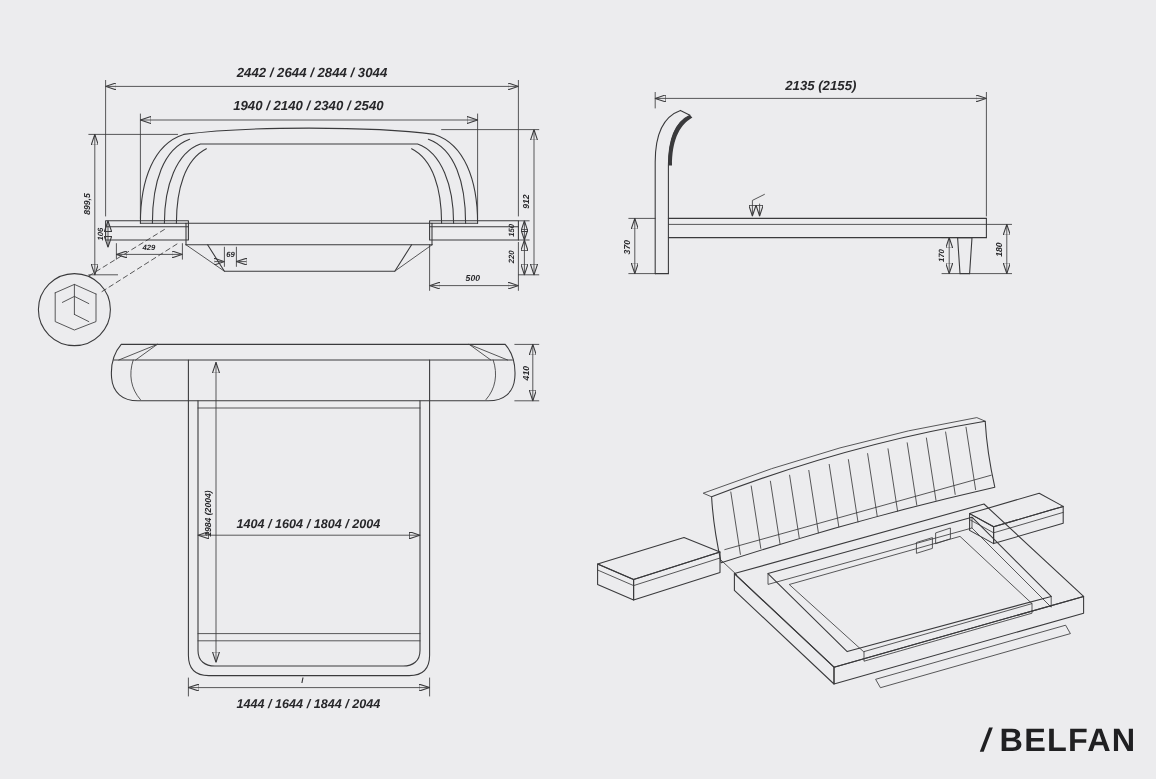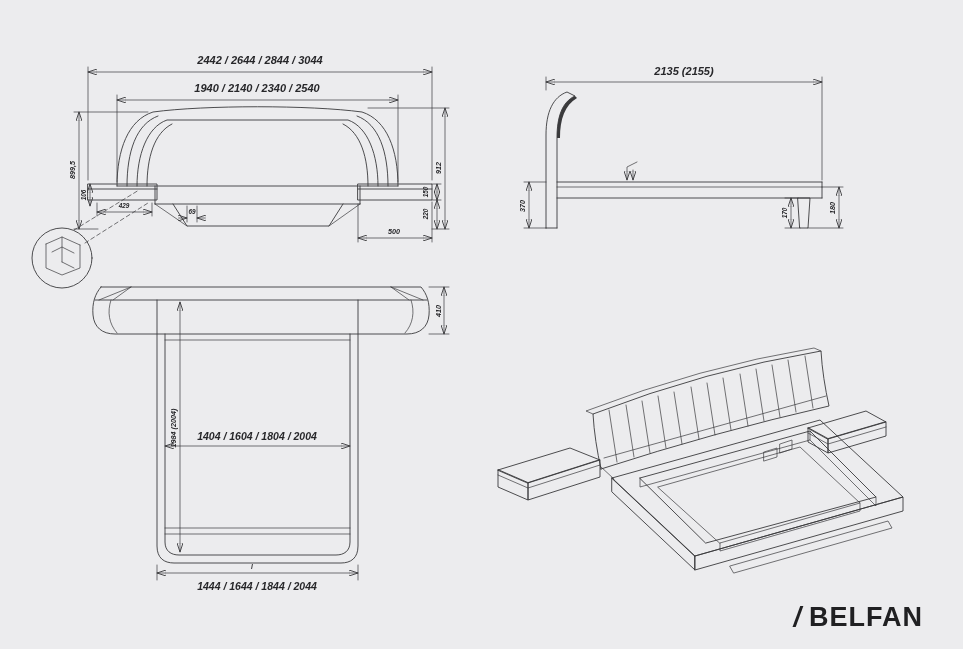--- a/index.html
+++ b/index.html
@@ -7,21 +7,21 @@
   svg.sheet{position:absolute;left:0;top:0;}
   svg.sheet line, svg.sheet path, svg.sheet rect, svg.sheet circle, svg.sheet polyline{stroke:#3a3a3c;stroke-width:0.9;fill:none;stroke-linecap:round;stroke-linejoin:round;}
   svg.sheet .thin{stroke-width:0.7;}
   svg.sheet .dash{stroke-dasharray:4 3;stroke-width:0.7;}
   svg.sheet .fillshape{fill:#3a3a3c;stroke:none;}
   svg.sheet text{fill:#27272a;stroke:none;font-family:"Liberation Sans",sans-serif;font-style:italic;}
   .d-lg{font-size:11px;font-weight:bold;}
   .d-md{font-size:10.5px;font-weight:bold;}
   .d-sm{font-size:7.2px;font-weight:bold;}
   .d-xs{font-size:6.4px;font-weight:bold;}
-  .logo{position:absolute;right:40px;bottom:16px;font-size:27px;font-weight:bold;color:#202022;letter-spacing:1px;}
+  .logo{position:absolute;right:16px;bottom:16px;font-size:27px;font-weight:bold;color:#202022;letter-spacing:1px;}
   .logo .slash{margin-right:7px;font-style:italic;}
 </style>
 </head>
 <body>
 
 <div class="canvas">
 
 <svg class="sheet" width="963" height="649" viewBox="0 0 963 649">
   <defs>
     <marker id="ah" markerWidth="9" markerHeight="6" refX="9" refY="3" orient="auto-start-reverse" markerUnits="userSpaceOnUse">

